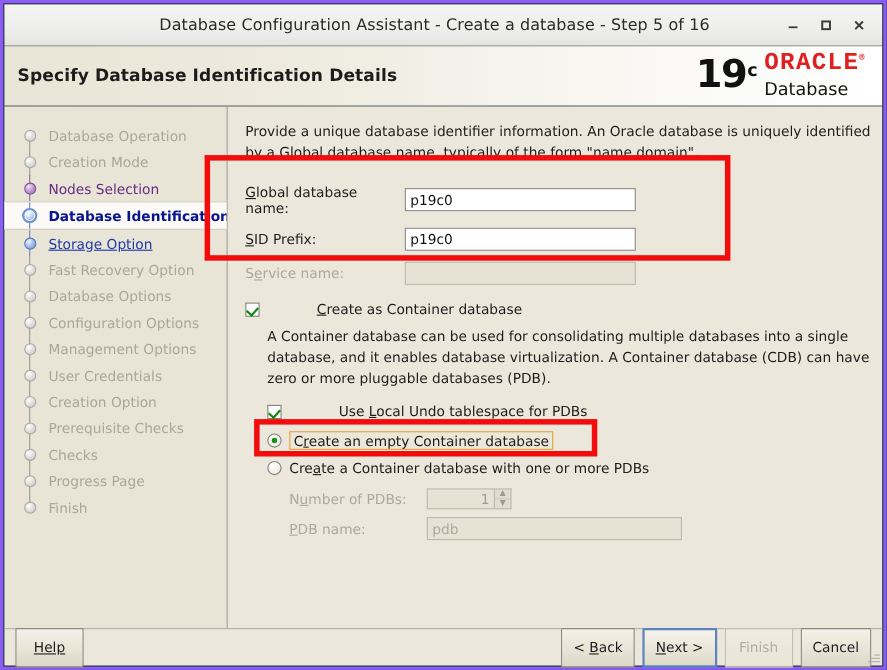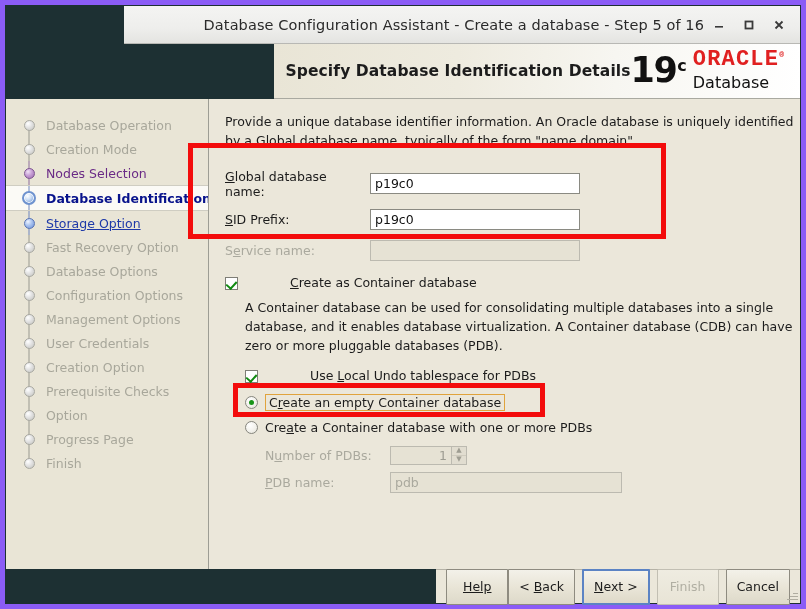--- a/index.html
+++ b/index.html
@@ -8,22 +8,22 @@
     width: 806px; height: 609px;
     font-family: "DejaVu Sans", "Liberation Sans", sans-serif;
     overflow: hidden;
     background: #1d3033;
   }
 
   .window {
     position: absolute; left: 0; top: 0;
     width: 806px; height: 609px;
     background: #1d3033;
-    border: 5px solid #8b5cf6;
-    display: flex; flex-direction: column; align-items: flex-end;
+    border: 3px solid #8b5cf6;
+    display: flex; flex-direction: column;
   }
 
   
   .titlebar {
     height: 38px; flex: 0 0 38px;
     background: linear-gradient(to bottom, #f4f4f2 0%, #eeeeec 60%, #e4e4e1 100%);
     border-bottom: 1px solid #b8b8b4;
     display: flex; align-items: center;
     position: relative;
     margin: 1px 1px 0 1px;
@@ -419,21 +419,21 @@
           <div class="dot-wrap">
               <div class="dot"></div>
             </div>
           <div class="step-label">Prerequisite Checks</div>
         </div>
 
         <div class="step disabled">
           <div class="dot-wrap">
               <div class="dot"></div>
             </div>
-          <div class="step-label">Option</div>
+          <div class="step-label">Checks</div>
         </div>
 
         <div class="step disabled">
           <div class="dot-wrap">
               <div class="dot"></div>
             </div>
           <div class="step-label">Progress Page</div>
         </div>
 
         <div class="step disabled">

